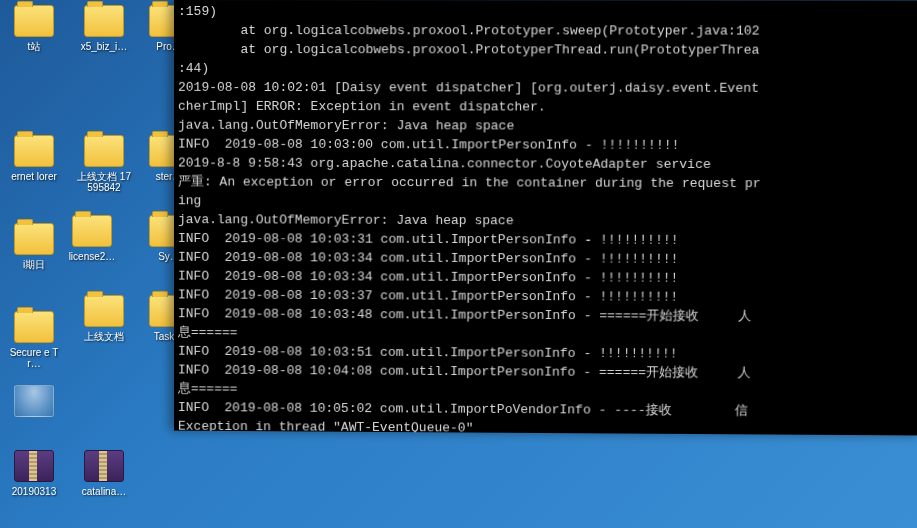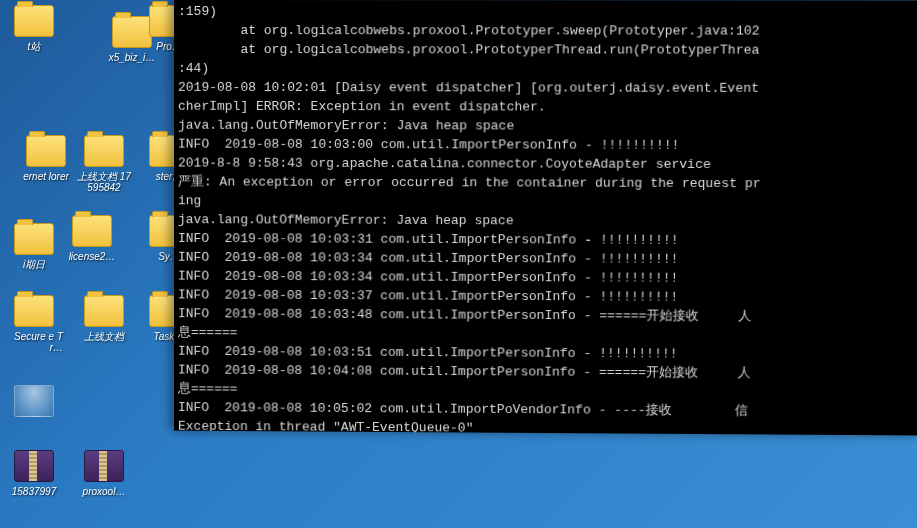--- a/index.html
+++ b/index.html
@@ -50,21 +50,21 @@
   .rar-glyph::after{
     content:"";position:absolute;left:14px;top:0;width:8px;height:100%;
     background:repeating-linear-gradient(#d9c49a 0 2px,#b89b60 2px 4px);
   }
   .trash-glyph{
     width:32px;height:36px;margin:0 auto 4px;
     background:radial-gradient(ellipse at 50% 20%,rgba(255,255,255,.6),rgba(180,200,220,.4) 60%,rgba(100,120,140,.3));
     border:1px solid rgba(255,255,255,.3);border-radius:6px 6px 4px 4px;
   }
   .icon .label{
-    display:block;line-height:11px;word-break:break-all;font-style:italic;
+    display:block;line-height:11px;word-break:break-all;
   }
   .console{
     position:absolute;
     left:174px; top:0;
     width:743px; height:430px;
     background:#000;
     color:#d8d8d8;
     font-family:"Consolas","Courier New",monospace;
     font-size:13px;
     line-height:19px;
@@ -80,29 +80,29 @@
 </head>
 <body>
 
 <div class="desktop">
 
   <div id="icons-root">
       <div class="icon" style="left: 5px; top: 5px;">
         <div class="glyph folder-glyph"></div>
         <span class="label">t站</span>
       </div>
-      <div class="icon" style="left: 75px; top: 16px; margin-left: 28px;">
+      <div class="icon" style="left: 75px; top: 5px;">
         <div class="glyph folder-glyph"></div>
         <span class="label">x5_biz_i…</span>
       </div>
       <div class="icon" style="left: 140px; top: 5px;">
         <div class="glyph folder-glyph"></div>
         <span class="label">Pro…</span>
       </div>
-      <div class="icon" style="left: 17px; top: 135px;">
+      <div class="icon" style="left: 5px; top: 135px;">
         <div class="glyph folder-glyph"></div>
         <span class="label">ernet
 lorer</span>
       </div>
       <div class="icon" style="left: 75px; top: 135px;">
         <div class="glyph folder-glyph"></div>
         <span class="label">上线文档
 17595842</span>
       </div>
       <div class="icon" style="left: 140px; top: 135px;">
@@ -114,42 +114,42 @@
         <span class="label">i期日</span>
       </div>
       <div class="icon" style="left: 63px; top: 215px;">
         <div class="glyph folder-glyph"></div>
         <span class="label">license2…</span>
       </div>
       <div class="icon" style="left: 140px; top: 215px;">
         <div class="glyph folder-glyph"></div>
         <span class="label">Sy…</span>
       </div>
-      <div class="icon" style="left: 5px; top: 295px; text-align: right;">
+      <div class="icon" style="left: 5px; top: 311px;">
         <div class="glyph folder-glyph"></div>
         <span class="label">Secure
 e Tr…</span>
       </div>
       <div class="icon" style="left: 75px; top: 295px;">
         <div class="glyph folder-glyph"></div>
         <span class="label">上线文档</span>
       </div>
       <div class="icon" style="left: 140px; top: 295px;">
         <div class="glyph folder-glyph"></div>
         <span class="label">Task…</span>
       </div>
       <div class="icon" style="left: 5px; top: 385px;">
         <div class="glyph trash-glyph"></div>
         <span class="label"></span>
       </div>
       <div class="icon" style="left: 5px; top: 450px;">
         <div class="glyph rar-glyph"></div>
-        <span class="label">15837997</span>
+        <span class="label">20190313</span>
       </div>
       <div class="icon" style="left: 75px; top: 450px;">
         <div class="glyph rar-glyph"></div>
-        <span class="label">proxool…</span>
+        <span class="label">catalina…</span>
       </div>
     </div>
 
   <div class="console" id="console-root"><span class="cline">:159)</span><span class="cline">        at org.logicalcobwebs.proxool.Prototyper.sweep(Prototyper.java:102</span><span class="cline">        at org.logicalcobwebs.proxool.PrototyperThread.run(PrototyperThrea</span><span class="cline">:44)</span><span class="cline">2019-08-08 10:02:01 [Daisy event dispatcher] [org.outerj.daisy.event.Event</span><span class="cline">cherImpl] ERROR: Exception in event dispatcher.</span><span class="cline">java.lang.OutOfMemoryError: Java heap space</span><span class="cline">INFO  2019-08-08 10:03:00 com.util.ImportPersonInfo - !!!!!!!!!!</span><span class="cline">2019-8-8 9:58:43 org.apache.catalina.connector.CoyoteAdapter service</span><span class="cline">严重: An exception or error occurred in the container during the request pr</span><span class="cline">ing</span><span class="cline">java.lang.OutOfMemoryError: Java heap space</span><span class="cline">INFO  2019-08-08 10:03:31 com.util.ImportPersonInfo - !!!!!!!!!!</span><span class="cline">INFO  2019-08-08 10:03:34 com.util.ImportPersonInfo - !!!!!!!!!!</span><span class="cline">INFO  2019-08-08 10:03:34 com.util.ImportPersonInfo - !!!!!!!!!!</span><span class="cline">INFO  2019-08-08 10:03:37 com.util.ImportPersonInfo - !!!!!!!!!!</span><span class="cline">INFO  2019-08-08 10:03:48 com.util.ImportPersonInfo - ======开始接收     人</span><span class="cline">息======</span><span class="cline">INFO  2019-08-08 10:03:51 com.util.ImportPersonInfo - !!!!!!!!!!</span><span class="cline">INFO  2019-08-08 10:04:08 com.util.ImportPersonInfo - ======开始接收     人</span><span class="cline">息======</span><span class="cline">INFO  2019-08-08 10:05:02 com.util.ImportPoVendorInfo - ----接收        信</span><span class="cline">Exception in thread "AWT-EventQueue-0"</span></div>
 
 </div>
 
 </body></html>

